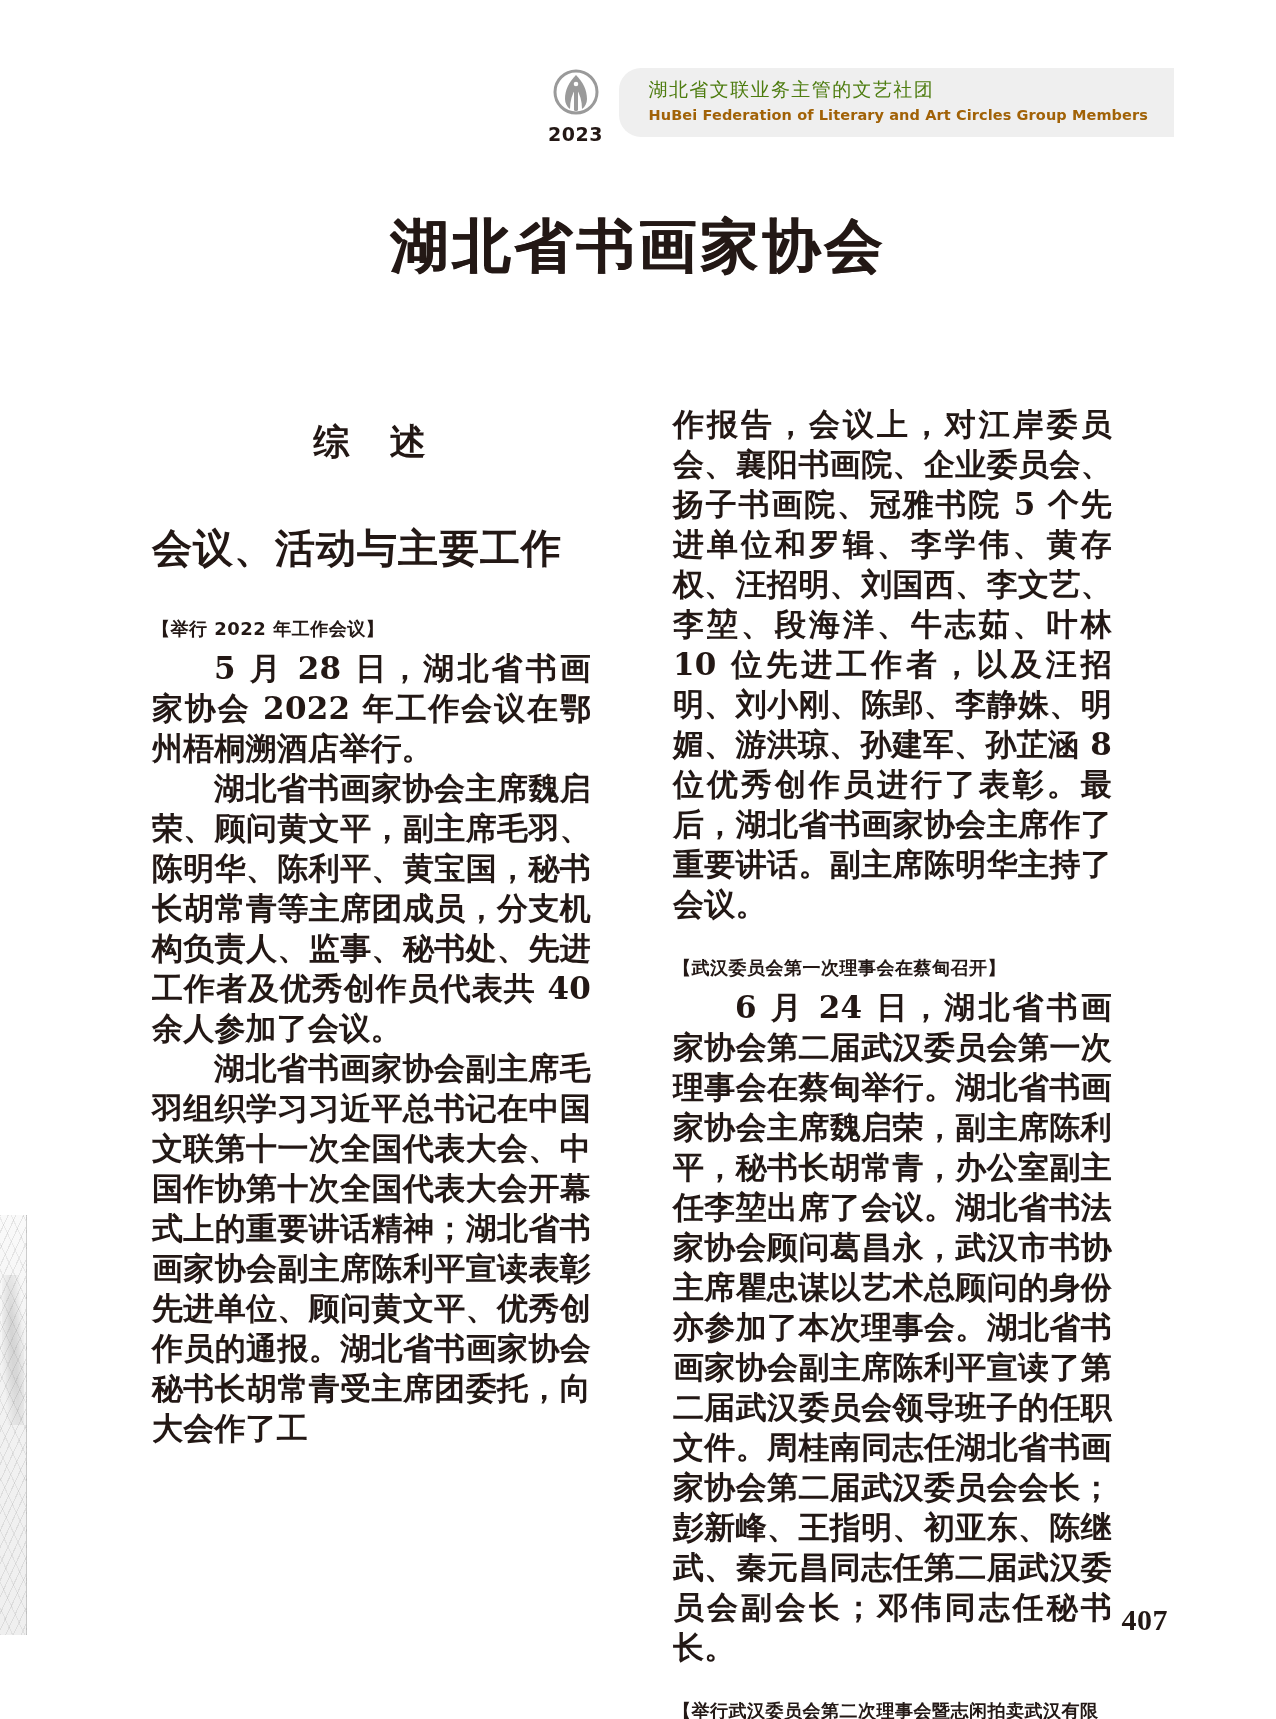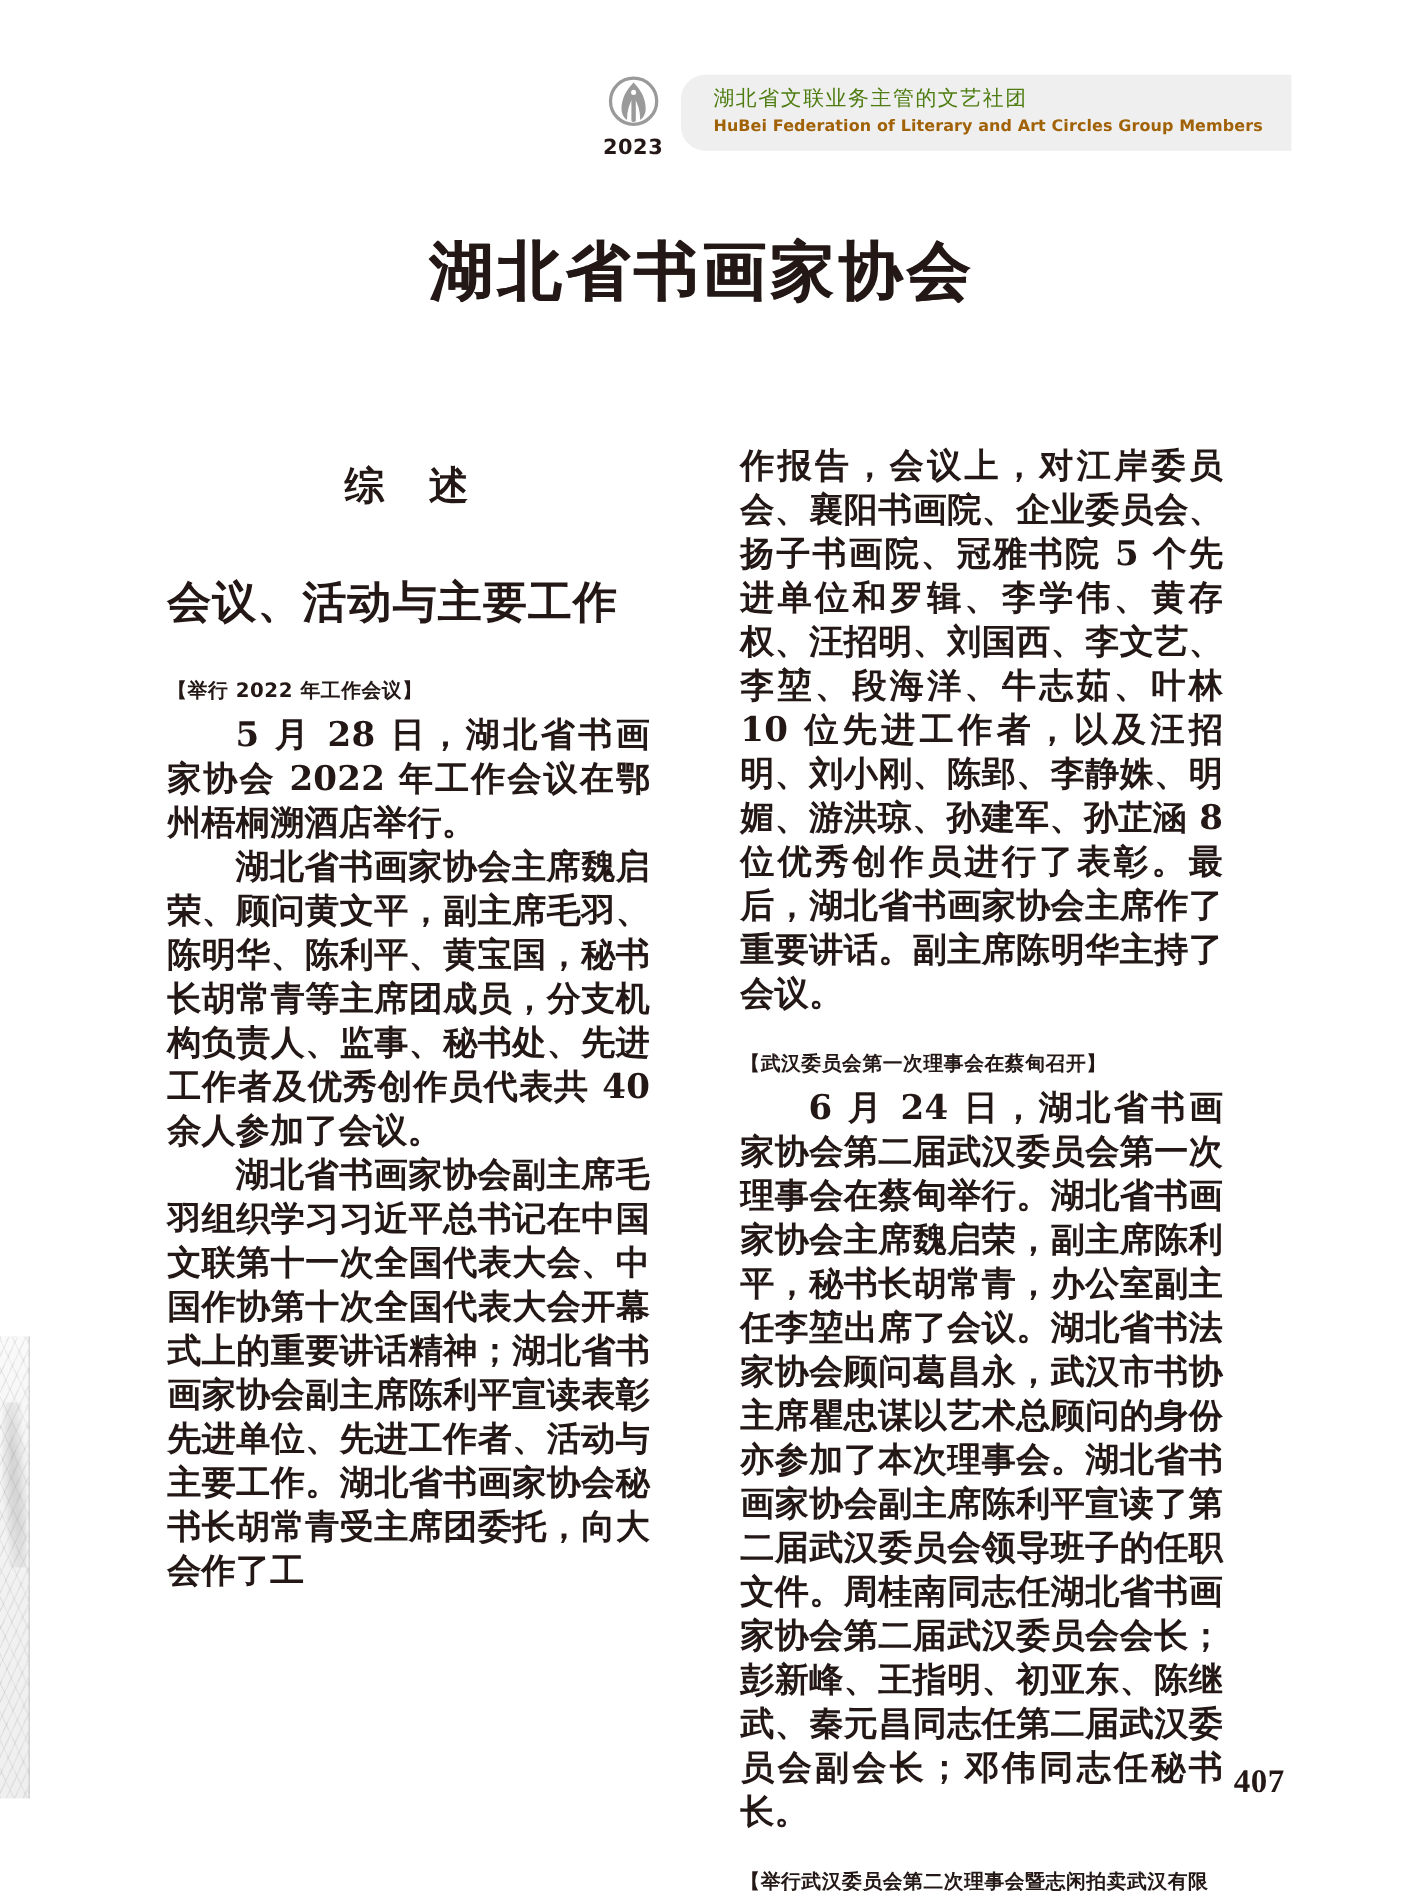--- a/index.html
+++ b/index.html
@@ -220,21 +220,21 @@
 <div class="columns">
 
   <div class="col col-left">
     <div class="h-overview">综 述</div>
 
     <div class="h-section">会议、活动与主要工作</div>
 
     <div class="h-sub">【举行 2022 年工作会议】</div>
     <p class="body">5 月 28 日，湖北省书画家协会 2022 年工作会议在鄂州梧桐溯酒店举行。</p>
     <p class="body">湖北省书画家协会主席魏启荣、顾问黄文平，副主席毛羽、陈明华、陈利平、黄宝国，秘书长胡常青等主席团成员，分支机构负责人、监事、秘书处、先进工作者及优秀创作员代表共 40 余人参加了会议。</p>
-    <p class="body">湖北省书画家协会副主席毛羽组织学习习近平总书记在中国文联第十一次全国代表大会、中国作协第十次全国代表大会开幕式上的重要讲话精神；湖北省书画家协会副主席陈利平宣读表彰先进单位、先进工作者、活动与主要工作。湖北省书画家协会秘书长胡常青受主席团委托，向大会作了工</p>
+    <p class="body">湖北省书画家协会副主席毛羽组织学习习近平总书记在中国文联第十一次全国代表大会、中国作协第十次全国代表大会开幕式上的重要讲话精神；湖北省书画家协会副主席陈利平宣读表彰先进单位、顾问黄文平、优秀创作员的通报。湖北省书画家协会秘书长胡常青受主席团委托，向大会作了工</p>
   </div>
 
   <div class="col col-right">
     <p class="body" style="text-indent:0">作报告，会议上，对江岸委员会、襄阳书画院、企业委员会、扬子书画院、冠雅书院 5 个先进单位和罗辑、李学伟、黄存权、汪招明、刘国西、李文艺、李堃、段海洋、牛志茹、叶林 10 位先进工作者，以及汪招明、刘小刚、陈郢、李静姝、明媚、游洪琼、孙建军、孙芷涵 8 位优秀创作员进行了表彰。最后，湖北省书画家协会主席作了重要讲话。副主席陈明华主持了会议。</p>
 
     <div class="h-sub">【武汉委员会第一次理事会在蔡甸召开】</div>
     <p class="body">6 月 24 日，湖北省书画家协会第二届武汉委员会第一次理事会在蔡甸举行。湖北省书画家协会主席魏启荣，副主席陈利平，秘书长胡常青，办公室副主任李堃出席了会议。湖北省书法家协会顾问葛昌永，武汉市书协主席瞿忠谋以艺术总顾问的身份亦参加了本次理事会。湖北省书画家协会副主席陈利平宣读了第二届武汉委员会领导班子的任职文件。周桂南同志任湖北省书画家协会第二届武汉委员会会长；彭新峰、王指明、初亚东、陈继武、秦元昌同志任第二届武汉委员会副会长；邓伟同志任秘书长。</p>
 
     <div class="h-sub">【举行武汉委员会第二次理事会暨志闲拍卖武汉有限公司揭牌仪式】</div>
   </div>

